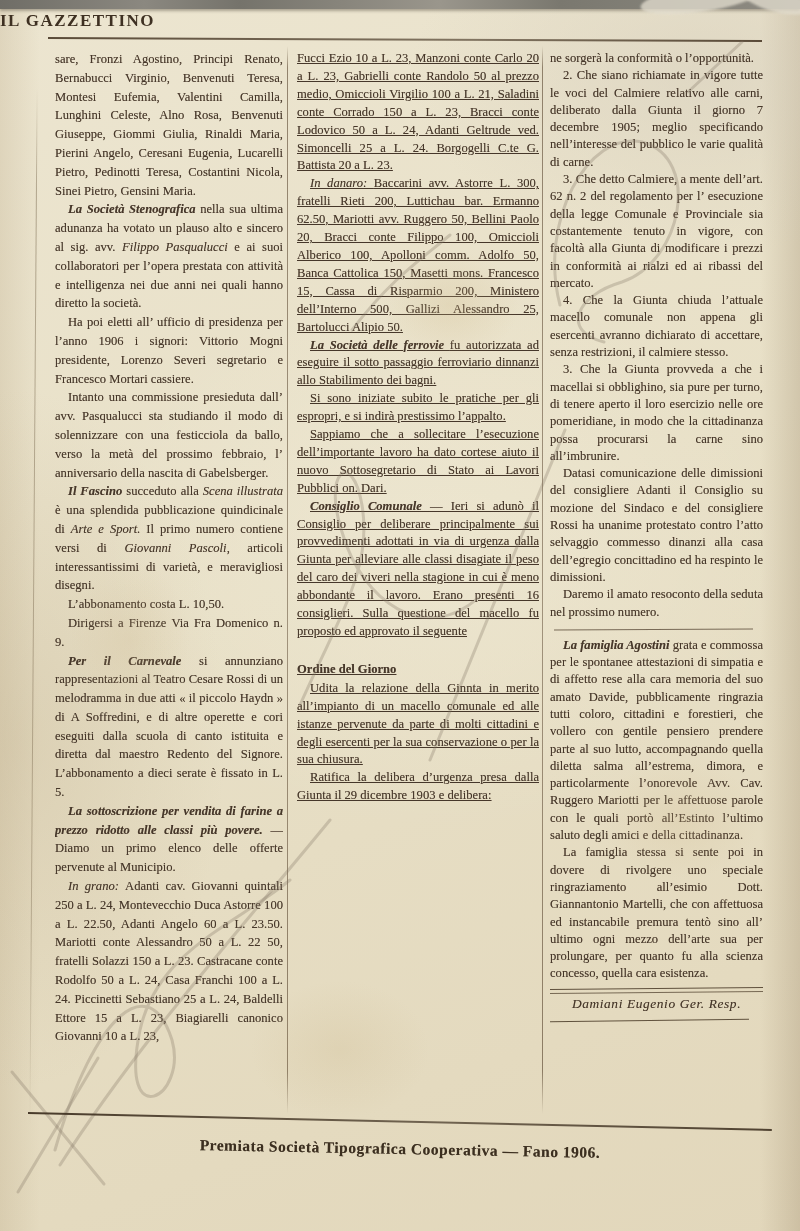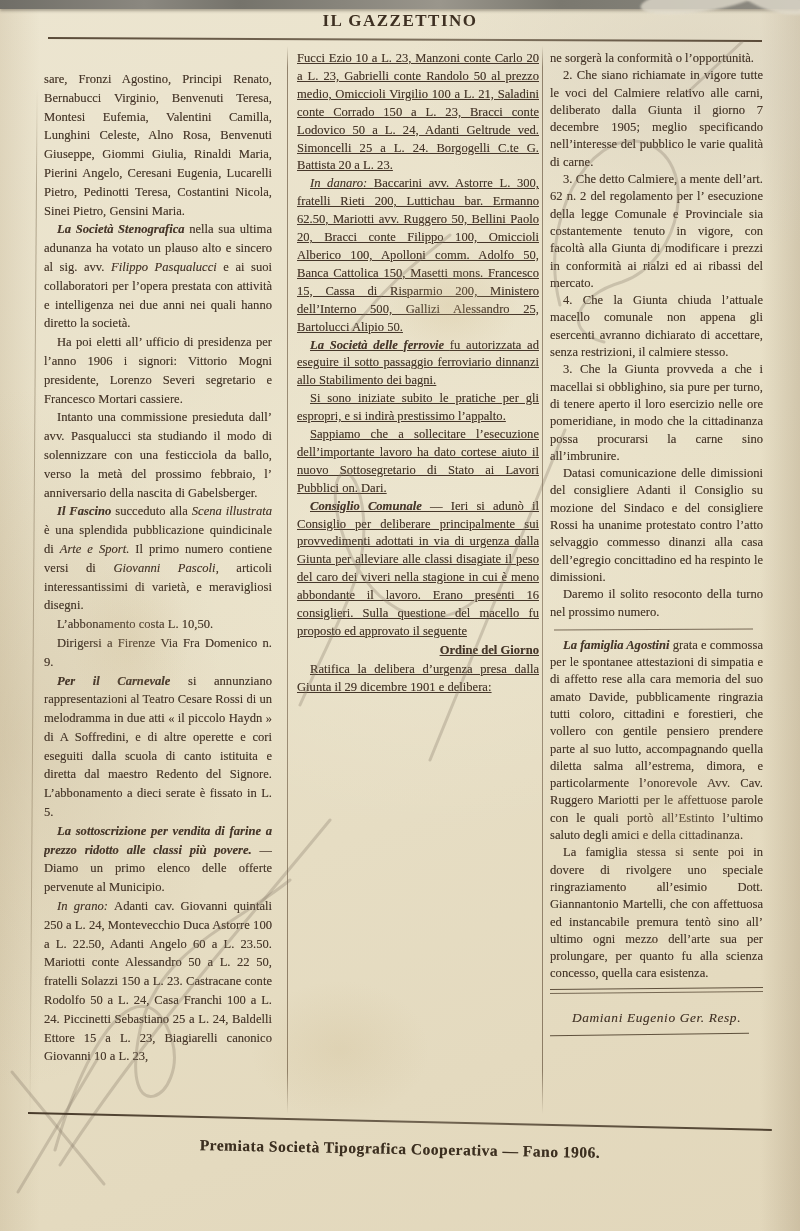--- a/index.html
+++ b/index.html
@@ -25,40 +25,40 @@
       linear-gradient(to right, #6f6d66 0%, #8b8880 18%, #75736b 30%, #9a968c 55%, #7a786f 70%, #8f8c83 100%);
     box-shadow:0 2px 3px rgba(90,85,70,.45);
   }
   .scan-wrinkle{
     position:absolute;border-radius:50%;
     background:rgba(228,223,208,.75);
     filter:blur(1px);
   }
   .masthead{
     position:absolute;left:0;top:11px;width:100%;
-    text-align:center;font-weight:bold;font-size:17px;letter-spacing:1.5px;
+    font-weight:bold;font-size:17px;letter-spacing:1.5px;
     color:#3e3022;
   }
   .header-rule{
     position:absolute;left:48px;top:37px;width:714px;height:1.6px;
     background:linear-gradient(to right, rgba(74,58,40,.9), rgba(74,58,40,.65) 60%, rgba(74,58,40,.9));
     transform:rotate(.25deg);transform-origin:left center;
   }
   .col{
     position:absolute;top:50px;text-align:justify;overflow:hidden;
     font-size:12.6px;
     text-shadow:0 0 .5px rgba(70,54,38,.45);
   }
-  #col0{left:44px;width:228px;height:1070px;line-height:18.8px;margin-top:20px;}
+  #col0{left:55px;width:228px;height:1070px;line-height:18.8px;}
   #col1{left:297px;width:242px;height:1070px;line-height:17.9px;text-decoration:underline;}
   #col2{left:550px;width:213px;height:1074px;line-height:17.3px;}
   p.para{margin:0;text-indent:13px;}
   p.noindent{text-indent:0;}
-  p.heading{text-align:right;font-weight:bold;text-indent:0;margin:1px 0 1px;}
-  p.signature{text-align:center;text-indent:0;font-style:italic;font-size:13.4px;letter-spacing:.6px;padding:15px 0 2px;}
+  p.heading{text-align:left;font-weight:bold;text-indent:0;margin:20px 0 1px;}
+  p.signature{text-align:center;text-indent:0;font-style:italic;font-size:13.4px;letter-spacing:.6px;padding:1px 0 2px;}
   .run-i{font-style:italic;}
   .run-bi{font-style:italic;font-weight:bold;}
   .divider{height:0;border-top:1px solid rgba(72,56,38,.7);margin:8px 10px 7px 4px;transform:rotate(-.3deg);}
   .double-rule{height:2.5px;border-top:1px solid rgba(72,56,38,.85);border-bottom:1px solid rgba(72,56,38,.7);margin:5px 0 2px;transform:rotate(-.5deg);}
   .rule{height:0;border-top:1.2px solid rgba(72,56,38,.85);margin:5px 14px 0 0;transform:rotate(-.7deg);}
   .vrule{
     position:absolute;top:46px;width:1px;height:1068px;
     background:linear-gradient(rgba(86,66,44,0), rgba(86,66,44,.6) 2%, rgba(86,66,44,.5) 55%, rgba(86,66,44,.62) 96%, rgba(86,66,44,0));
   }
   #vrule0{left:287px;}
@@ -113,30 +113,31 @@
       <p class="para"><span class="run-i">In grano: </span><span class="run-n">Adanti cav. Giovanni quintali 250 a L. 24, Montevecchio Duca Astorre 100 a L. 22.50, Adanti Angelo 60 a L. 23.50. Mariotti conte Alessandro 50 a L. 22 50, fratelli Solazzi 150 a L. 23. Castracane conte Rodolfo 50 a L. 24, Casa Franchi 100 a L. 24. Piccinetti Sebastiano 25 a L. 24, Baldelli Ettore 15 a L. 23, Biagiarelli canonico Giovanni 10 a L. 23,</span></p>
     </div>
   <div class="col" id="col1">
       <p class="para noindent"><span class="run-n">Fucci Ezio 10 a L. 23, Manzoni conte Carlo 20 a L. 23, Gabrielli conte Randolo 50 al prezzo medio, Omiccioli Virgilio 100 a L. 21, Saladini conte Corrado 150 a L. 23, Bracci conte Lodovico 50 a L. 24, Adanti Geltrude ved. Simoncelli 25 a L. 24. Borgogelli C.te G. Battista 20 a L. 23.</span></p>
       <p class="para"><span class="run-i">In danaro: </span><span class="run-n">Baccarini avv. Astorre L. 300, fratelli Rieti 200, Luttichau bar. Ermanno 62.50, Mariotti avv. Ruggero 50, Bellini Paolo 20, Bracci conte Filippo 100, Omiccioli Alberico 100, Apolloni comm. Adolfo 50, Banca Cattolica 150, Masetti mons. Francesco 15, Cassa di Risparmio 200, Ministero dell’Interno 500, Gallizi Alessandro 25, Bartolucci Alipio 50.</span></p>
       <p class="para"><span class="run-bi">La Società delle ferrovie </span><span class="run-n">fu autorizzata ad eseguire il sotto passaggio ferroviario dinnanzi allo Stabilimento dei bagni.</span></p>
       <p class="para"><span class="run-n">Si sono iniziate subito le pratiche per gli espropri, e si indirà prestissimo l’appalto.</span></p>
       <p class="para"><span class="run-n">Sappiamo che a sollecitare l’esecuzione dell’importante lavoro ha dato cortese aiuto il nuovo Sottosegretario di Stato ai Lavori Pubblici on. Dari.</span></p>
       <p class="para"><span class="run-bi">Consiglio Comunale </span><span class="run-n">— Ieri si adunò il Consiglio per deliberare principalmente sui provvedimenti adottati in via di urgenza dalla Giunta per alleviare alle classi disagiate il peso del caro dei viveri nella stagione in cui è meno abbondante il lavoro. Erano presenti 16 consiglieri. Sulla questione del macello fu proposto ed approvato il seguente</span></p>
       <p class="para heading"><span class="run-b" style="font-weight: bold;">Ordine del Giorno</span></p>
-      <p class="para"><span class="run-n">Ratifica la delibera d’urgenza presa dalla Giunta il 29 dicembre 1901 e delibera:</span></p>
+      <p class="para"><span class="run-n">Udita la relazione della Ginnta in merito all’impianto di un macello comunale ed alle istanze pervenute da parte di molti cittadini e degli esercenti per la sua conservazione o per la sua chiusura.</span></p>
+      <p class="para"><span class="run-n">Ratifica la delibera d’urgenza presa dalla Giunta il 29 dicembre 1903 e delibera:</span></p>
     </div>
   <div class="col" id="col2">
       <p class="para noindent"><span class="run-n">ne sorgerà la conformità o l’opportunità.</span></p>
       <p class="para"><span class="run-n">2. Che siano richiamate in vigore tutte le voci del Calmiere relativo alle carni, deliberato dalla Giunta il giorno 7 decembre 1905; meglio specificando nell’interesse del pubblico le varie qualità di carne.</span></p>
       <p class="para"><span class="run-n">3. Che detto Calmiere, a mente dell’art. 62 n. 2 del regolamento per l’ esecuzione della legge Comunale e Provinciale sia costantemente tenuto in vigore, con facoltà alla Giunta di modificare i prezzi in conformità ai rialzi ed ai ribassi del mercato.</span></p>
       <p class="para"><span class="run-n">4. Che la Giunta chiuda l’attuale macello comunale non appena gli esercenti avranno dichiarato di accettare, senza restrizioni, il calmiere stesso.</span></p>
       <p class="para"><span class="run-n">3. Che la Giunta provveda a che i macellai si obblighino, sia pure per turno, di tenere aperto il loro esercizio nelle ore pomeridiane, in modo che la cittadinanza possa procurarsi la carne sino all’imbrunire.</span></p>
       <p class="para"><span class="run-n">Datasi comunicazione delle dimissioni del consigliere Adanti il Consiglio su mozione del Sindaco e del consigliere Rossi ha unanime protestato contro l’atto selvaggio commesso dinanzi alla casa dell’egregio concittadino ed ha respinto le dimissioni.</span></p>
-      <p class="para"><span class="run-n">Daremo il solito resoconto della turno nel prossimo numero.</span></p>
+      <p class="para"><span class="run-n">Daremo il amato resoconto della seduta nel prossimo numero.</span></p>
       <div class="divider"></div>
       <p class="para"><span class="run-bi">La famiglia Agostini </span><span class="run-n">grata e commossa per le spontanee attestazioni di simpatia e di affetto rese alla cara memoria del suo amato Davide, pubblicamente ringrazia tutti coloro, cittadini e forestieri, che vollero con gentile pensiero prendere parte al suo lutto, accompagnando quella diletta salma all’estrema, dimora, e particolarmente l’onorevole Avv. Cav. Ruggero Mariotti per le affettuose parole con le quali portò all’Estinto l’ultimo saluto degli amici e della cittadinanza.</span></p>
       <p class="para"><span class="run-n">La famiglia stessa si sente poi in dovere di rivolgere uno speciale ringraziamento all’esimio Dott. Giannantonio Martelli, che con affettuosa ed instancabile premura tentò sino all’ ultimo ogni mezzo dell’arte sua per prolungare, per quanto fu alla scienza concesso, quella cara esistenza.</span></p>
       <div class="double-rule"></div>
       <p class="para signature"><span class="run-i">Damiani Eugenio Ger. Resp.</span></p>
       <div class="rule"></div>
     </div>
 
   <div class="vrule" id="vrule0"></div>
   <div class="vrule" id="vrule1"></div>

